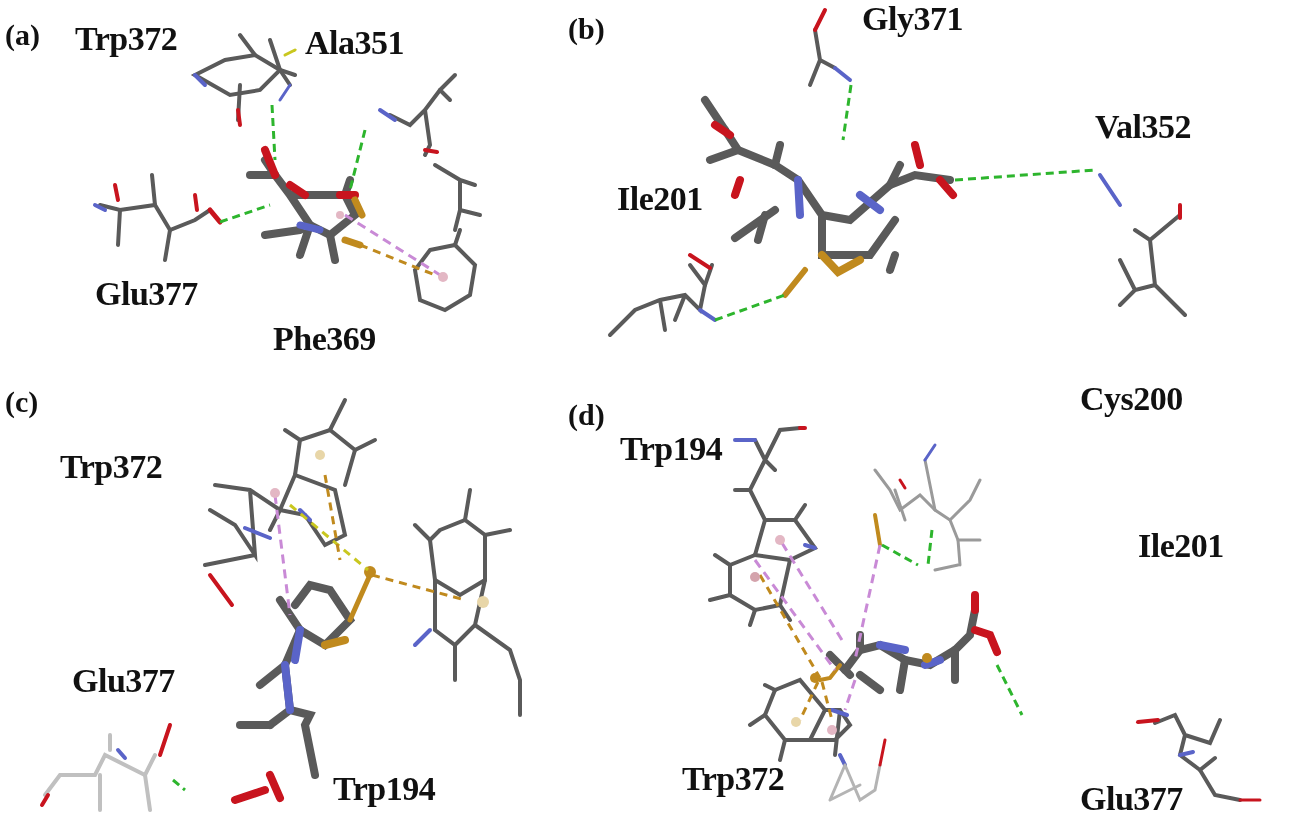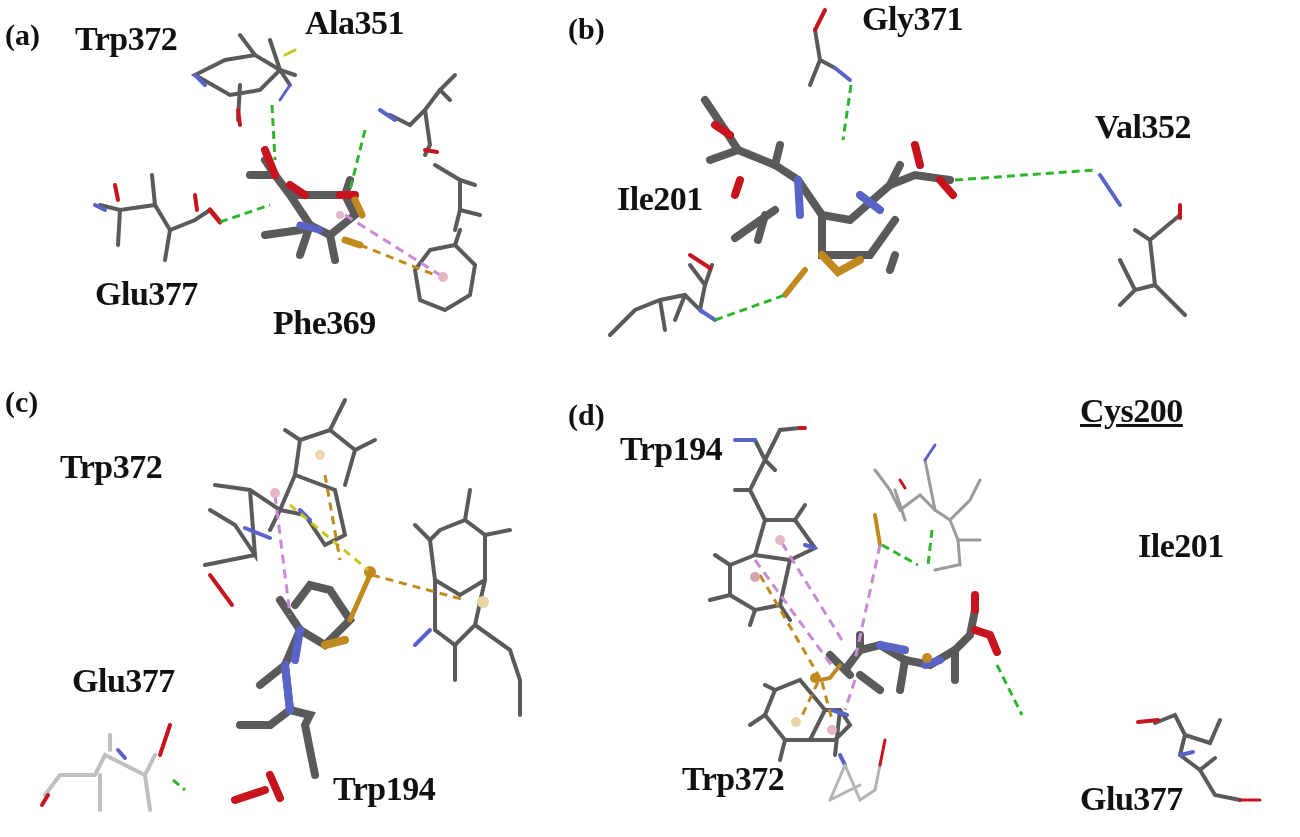--- a/index.html
+++ b/index.html
@@ -65,23 +65,23 @@
     <path class="hb" d="M272 105 L275 160"></path>
     <path class="hb" d="M365 130 L350 190"></path>
     <path class="hb" d="M220 222 L270 205"></path>
     <path class="pi" d="M345 215 L440 275"></path>
     <path class="sp" d="M360 245 L435 275"></path>
     <circle cx="443" cy="277" r="5" fill="#e3b7c4"></circle>
     <circle cx="340" cy="215" r="4" fill="#e3b7c4"></circle>
   </svg>
   <div class="plabel" style="left:5px;top:18px;">(a)</div>
   <div class="res" style="left:75px;top:20px;">Trp372</div>
-  <div class="res" style="left:305px;top:4px;">Ala351</div>
+  <div class="res" style="left:305px;top:24px;">Ala351</div>
   <div class="res" style="left:95px;top:275px;">Glu377</div>
-  <div class="res" style="left:273px;top:304px;">Phe369</div>
+  <div class="res" style="left:273px;top:320px;">Phe369</div>
 </div>
 
 <div class="panel" style="left:560px;top:0;width:740px;height:380px;">
   <svg width="740" height="380">
 
     <g class="bond" stroke="#5a5a5a" stroke-width="4">
       <path d="M255 30 L260 60 L275 68 M260 60 L250 85"></path>
     </g>
     <path d="M265 10 L255 30" stroke="#c8141e" stroke-width="4" class="bond"></path>
     <path d="M275 68 L290 80" stroke="#5a64c8" stroke-width="4" class="bond"></path>
@@ -237,18 +237,18 @@
     <path class="pi" d="M295 300 L285 330"></path>
     <path class="sp" d="M200 195 L260 298"></path>
     <path class="sp" d="M258 302 L240 340"></path>
     <path class="sp" d="M262 302 L272 340"></path>
     <circle cx="220" cy="160" r="5" fill="#e3b7c4"></circle>
     <circle cx="195" cy="197" r="5" fill="#d4a3ac"></circle>
     <circle cx="236" cy="342" r="5" fill="#e8d6a8"></circle>
     <circle cx="272" cy="350" r="5" fill="#e3b7c4"></circle>
   </svg>
   <div class="plabel" style="left:8px;top:18px;">(d)</div>
-  <div class="res" style="left:520px;top:12px;text-decoration:underline;">Cys200</div>
+  <div class="res" style="left:520px;top:0px;">Cys200</div>
   <div class="res" style="left:60px;top:50px;">Trp194</div>
   <div class="res" style="left:578px;top:147px;">Ile201</div>
   <div class="res" style="left:122px;top:380px;">Trp372</div>
   <div class="res" style="left:520px;top:400px;">Glu377</div>
 </div>
 
 </body></html>

